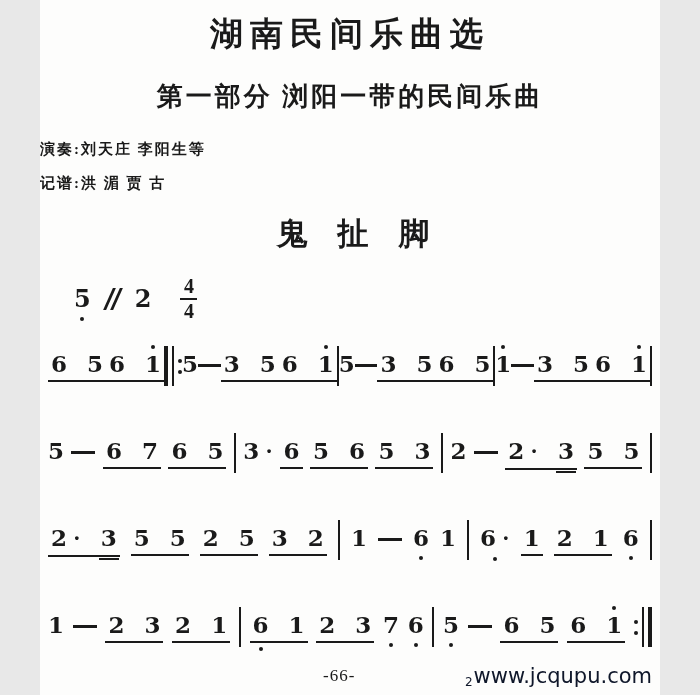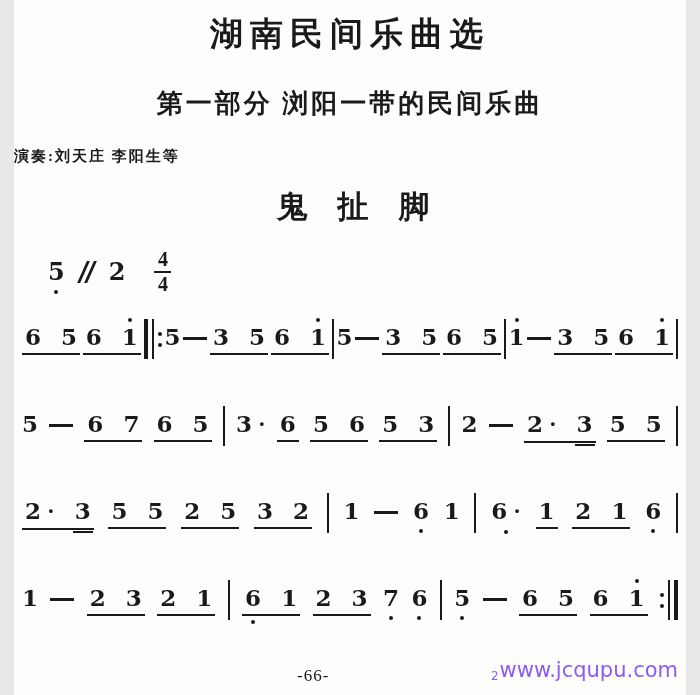--- a/index.html
+++ b/index.html
@@ -1,22 +1,22 @@
 <!DOCTYPE html>
 <html><head>
 <meta charset="utf-8">
 <style>
   html,body { margin:0; padding:0; background:#e8e8e8; }
   .page {
-    position:relative; width:672px; height:695px; margin:0 auto;
+    position:relative; width:620px; height:695px; margin:0 auto;
     background:#fdfdfc; overflow:hidden; color:#1a1a1a;
     font-family:"Liberation Serif","DejaVu Serif",serif;
   }
   .title { padding-top:12px; font-size:33px; font-weight:bold; text-align:center; letter-spacing:7px; }
-  .subtitle { margin-top:29px; font-size:26px; font-weight:bold; text-align:center; letter-spacing:3px; }
+  .subtitle { margin-top:22px; font-size:26px; font-weight:bold; text-align:center; letter-spacing:3px; }
   .credit { font-size:15px; font-weight:bold; letter-spacing:2px; }
   .credit-1 { margin-top:26px; }
   .credit-2 { margin-top:15px; }
   .piece-title { margin-top:20px; font-size:31px; font-weight:bold; text-align:center; letter-spacing:30px; padding-left:36px; }
 
   
   .tuning { margin:18px 0 0 34px; height:52px; display:flex; align-items:center; gap:15px;
             font-weight:bold; }
   .tuning .digit { font-size:24px; }
   .sep { display:inline-flex; gap:4px; transform:skewX(-24deg); margin:0 2px; }
@@ -42,31 +42,32 @@
   .dash { width:24px; height:3px; background:#1a1a1a; margin-top:13px; }
   .barline { width:2px; height:40px; background:#1a1a1a; margin-top:-5px; }
   .repeat { display:inline-flex; gap:4px; margin-top:-5px; align-items:stretch; }
   .repeat .rbar-thin  { width:2px; height:40px; background:#1a1a1a; }
   .repeat .rbar-thick { width:4px; height:40px; background:#1a1a1a; }
   .rdots { display:flex; flex-direction:column; justify-content:center; gap:7px; }
   .rdots i { display:block; width:4px; height:4px; border-radius:50%; background:#1a1a1a; }
 
   
   .page-number { position:absolute; left:283px; bottom:9px; font-size:17px; letter-spacing:1px; }
-  .watermark { position:absolute; right:8px; bottom:12px; font-size:21px; color:#8b5cf6;
+  .watermark { position:absolute; right:8px; bottom:6px; font-size:21px; color:#0f172a;
                font-family:"DejaVu Sans","Liberation Sans",sans-serif;margin-left:44px; }
   .watermark .wm-prefix { font-size:12px; vertical-align:-3px; margin-right:1px; }
 </style>
 </head>
 <body>
 
 <div class="page">
   <div class="title">湖南民间乐曲选</div>
   <div class="subtitle">第一部分  浏阳一带的民间乐曲</div>
   <div class="credit credit-1">演奏:刘天庄 李阳生等</div>
+  <div class="credit credit-2">记谱:洪 湄 贾 古</div>
   <div class="piece-title">鬼扯脚</div>
 
   <div class="tuning">
     <span class="note">
       <span class="digit">5</span>
       <span class="oct-below"></span>
     </span>
     <span class="sep">
         <i></i>
         <i></i>

